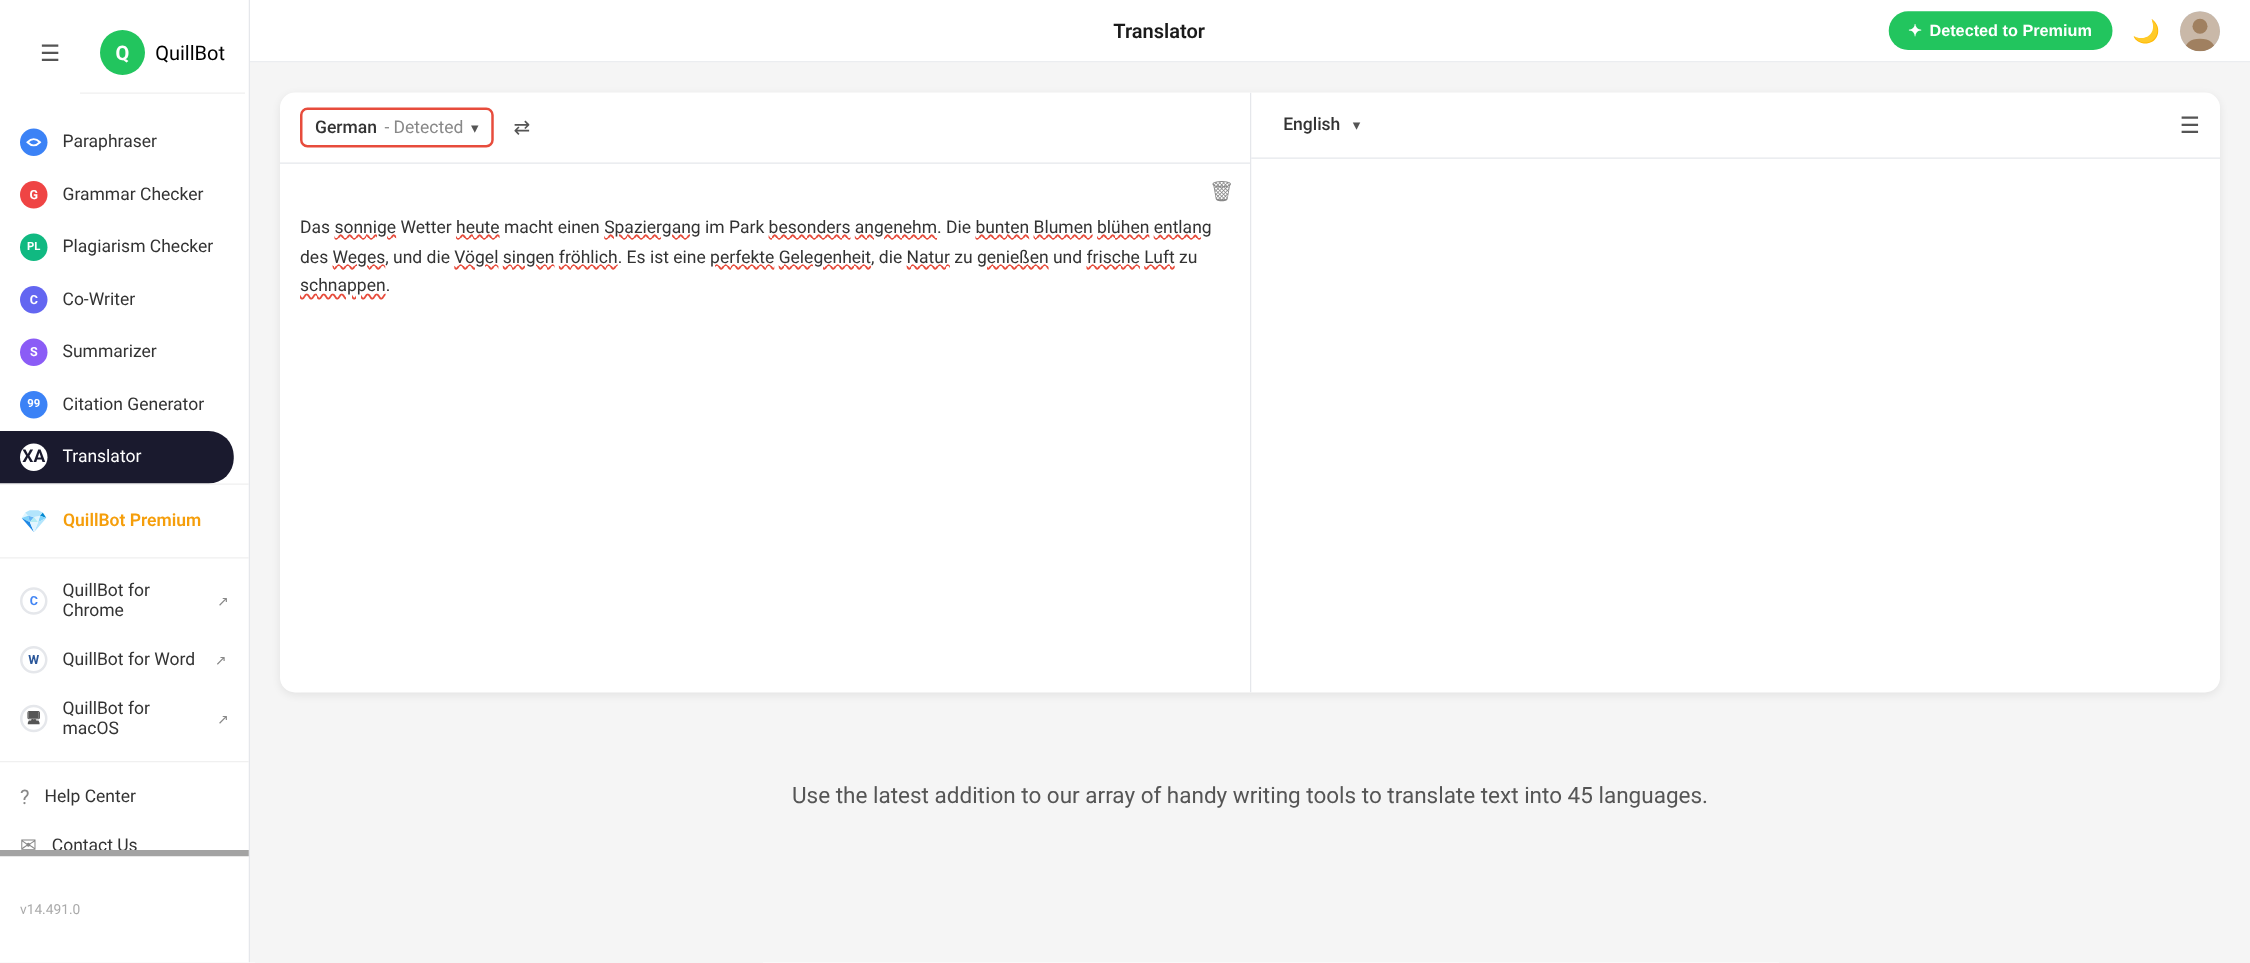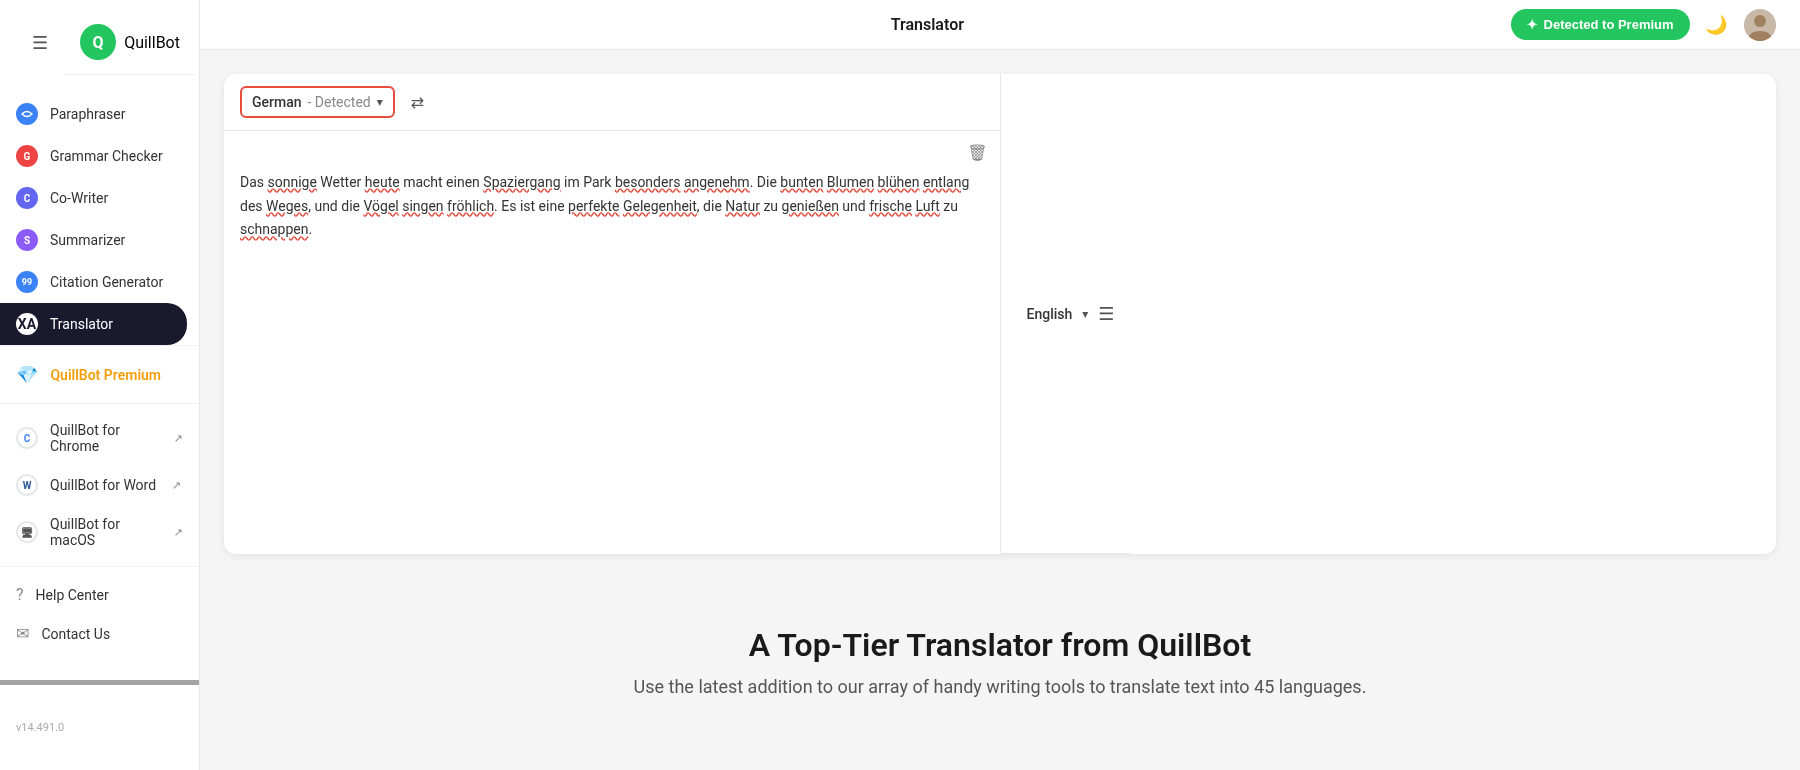--- a/index.html
+++ b/index.html
@@ -177,21 +177,21 @@
     }
     .translator-left {
       flex: 1;
       border-right: 1px solid #e5e7eb;
       display: flex;
       flex-direction: column;
     }
     .translator-right {
       flex: 1;
       display: flex;
-      flex-direction: row;
+      flex-direction: column;
     }
     .lang-bar {
       display: flex;
       align-items: center;
       padding: 12px 16px;
       border-bottom: 1px solid #e5e7eb;
       gap: 8px;
     }
     .lang-selector {
       display: flex;
@@ -326,20 +326,26 @@
             <path d="M2 7 Q7 2 12 7 Q7 12 2 7Z" fill="none" stroke="white" stroke-width="1.5"></path>
           </svg>
       </div>
       <span>Paraphraser</span>
     </div>
     <div class="nav-item">
       <div class="nav-icon-circle" style="background:#ef4444;">
         <span style="font-size:10px;">G</span>
       </div>
       <span>Grammar Checker</span>
+    </div>
+    <div class="nav-item">
+      <div class="nav-icon-circle" style="background:#10b981;">
+        <span style="font-size:9px;">PL</span>
+      </div>
+      <span>Plagiarism Checker</span>
     </div>
     <div class="nav-item">
       <div class="nav-icon-circle" style="background:#6366f1;">
         <span style="font-size:10px;">C</span>
       </div>
       <span>Co-Writer</span>
     </div>
     <div class="nav-item">
       <div class="nav-icon-circle" style="background:#8b5cf6;">
         <span style="font-size:10px;">S</span>
@@ -466,18 +472,17 @@
             </button>
           </div>
           <div class="text-area-wrapper">
             
           </div>
         </div>
       </div>
     </div>
 
     <div class="promo-section">
-      <h2 class="promo-title">A Top-Tier Translator from QuillBot</h2>
       <p class="promo-subtitle">Use the latest addition to our array of handy writing tools to translate text into 45 languages.</p>
     </div>
 
   </div>
 </div>
 
 </body></html>

